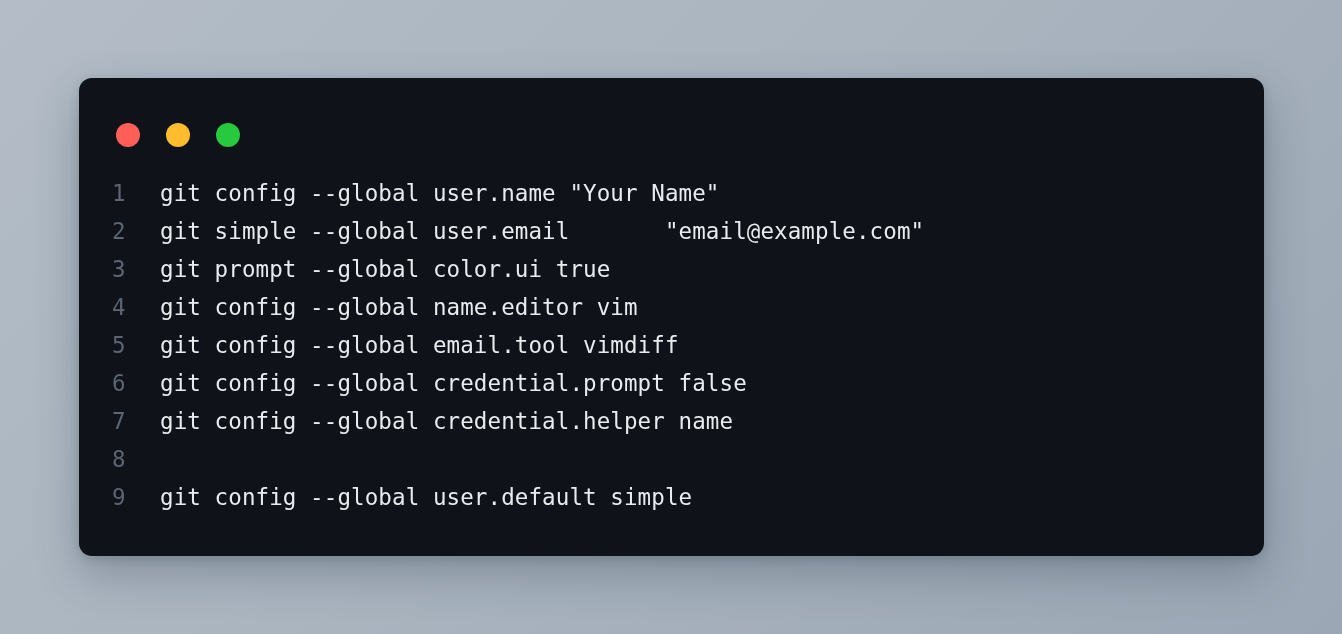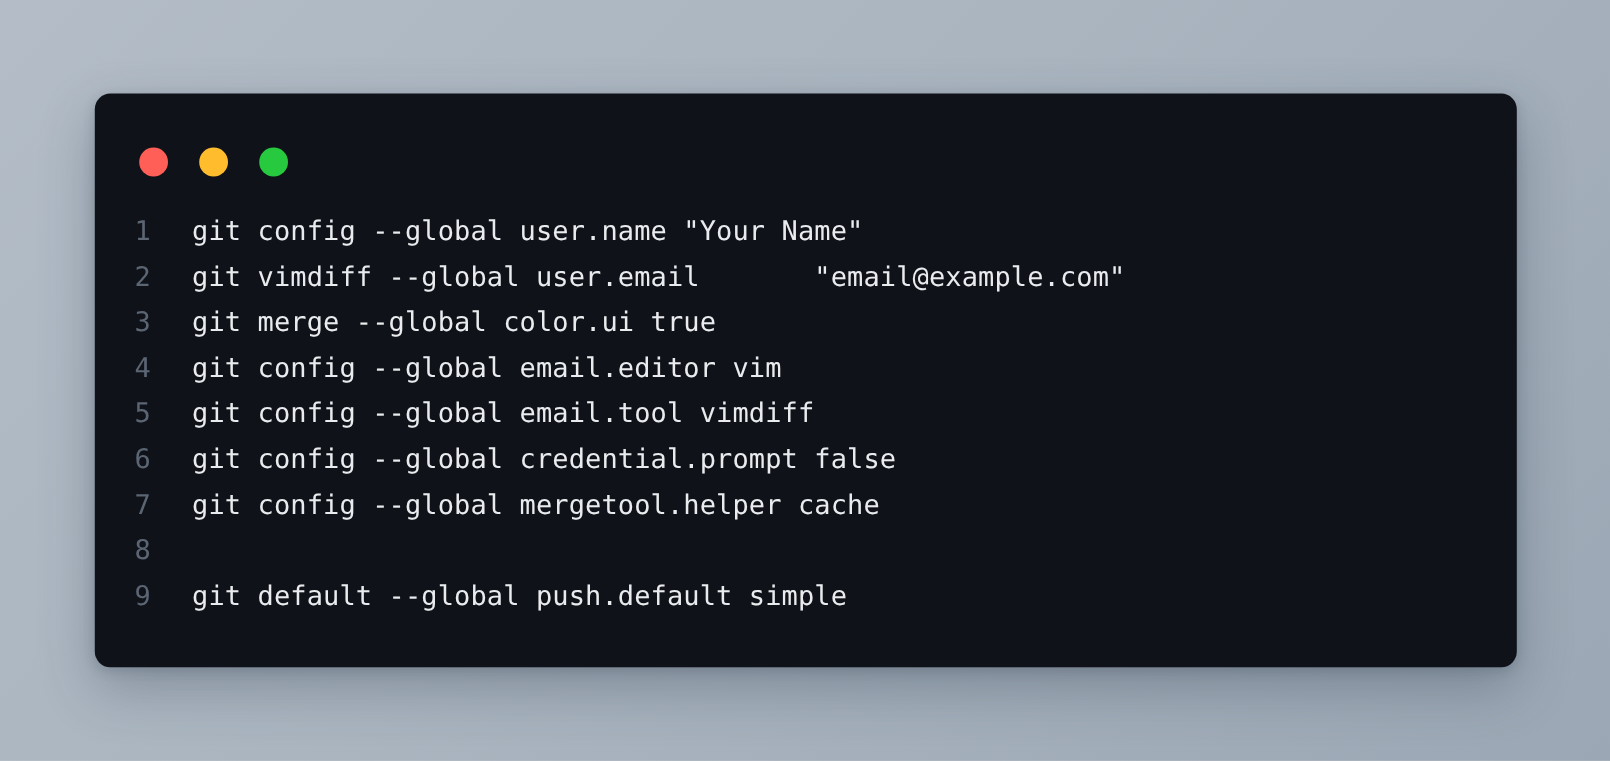--- a/index.html
+++ b/index.html
@@ -122,52 +122,52 @@
 
     <div class="code-area">
 
       <div class="code-line">
         <span class="line-number">1</span>
         <span class="line-code">git config --global user.name "Your Name"</span>
       </div>
 
       <div class="code-line">
         <span class="line-number">2</span>
-        <span class="line-code">git vimdiff --global user.email       "email@example.com"</span>
+        <span class="line-code">git simple --global user.email       "email@example.com"</span>
       </div>
 
       <div class="code-line">
         <span class="line-number">3</span>
-        <span class="line-code">git merge --global color.ui true</span>
+        <span class="line-code">git prompt --global color.ui true</span>
       </div>
 
       <div class="code-line">
         <span class="line-number">4</span>
-        <span class="line-code">git config --global email.editor vim</span>
+        <span class="line-code">git config --global name.editor vim</span>
       </div>
 
       <div class="code-line">
         <span class="line-number">5</span>
         <span class="line-code">git config --global email.tool vimdiff</span>
       </div>
 
       <div class="code-line">
         <span class="line-number">6</span>
         <span class="line-code">git config --global credential.prompt false</span>
       </div>
 
       <div class="code-line">
         <span class="line-number">7</span>
-        <span class="line-code">git config --global mergetool.helper cache</span>
+        <span class="line-code">git config --global credential.helper name</span>
       </div>
 
       <div class="code-line">
         <span class="line-number">8</span>
       </div>
 
       <div class="code-line">
         <span class="line-number">9</span>
-        <span class="line-code">git default --global push.default simple</span>
+        <span class="line-code">git config --global user.default simple</span>
       </div>
 
     </div>
   </div>
 </div>
 
 </body></html>

